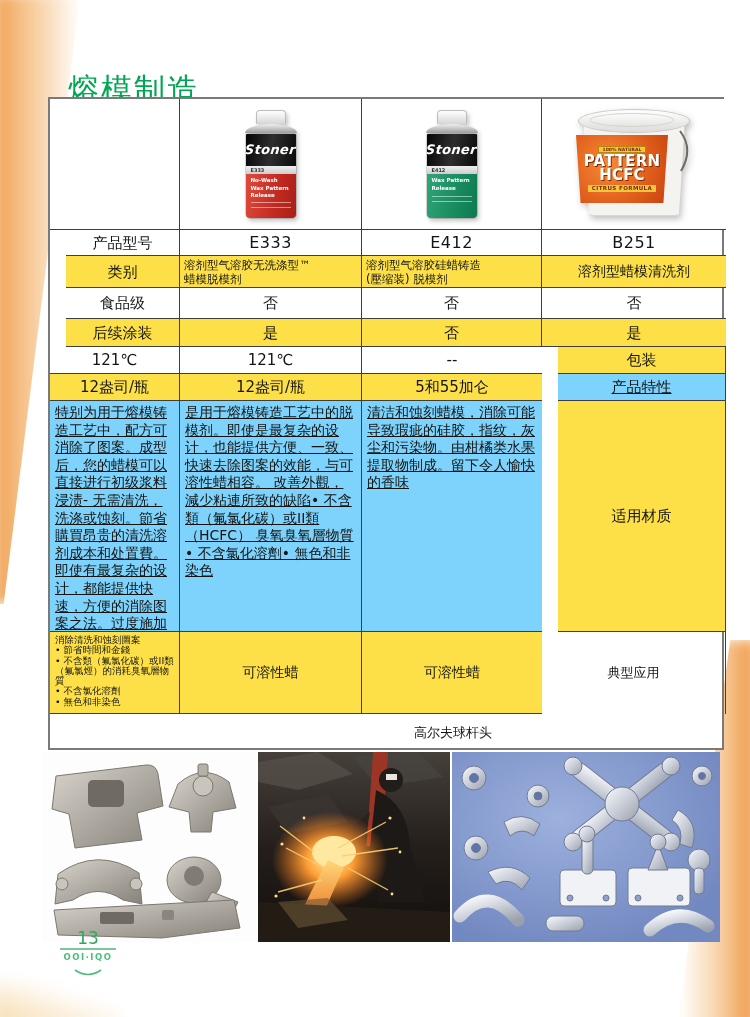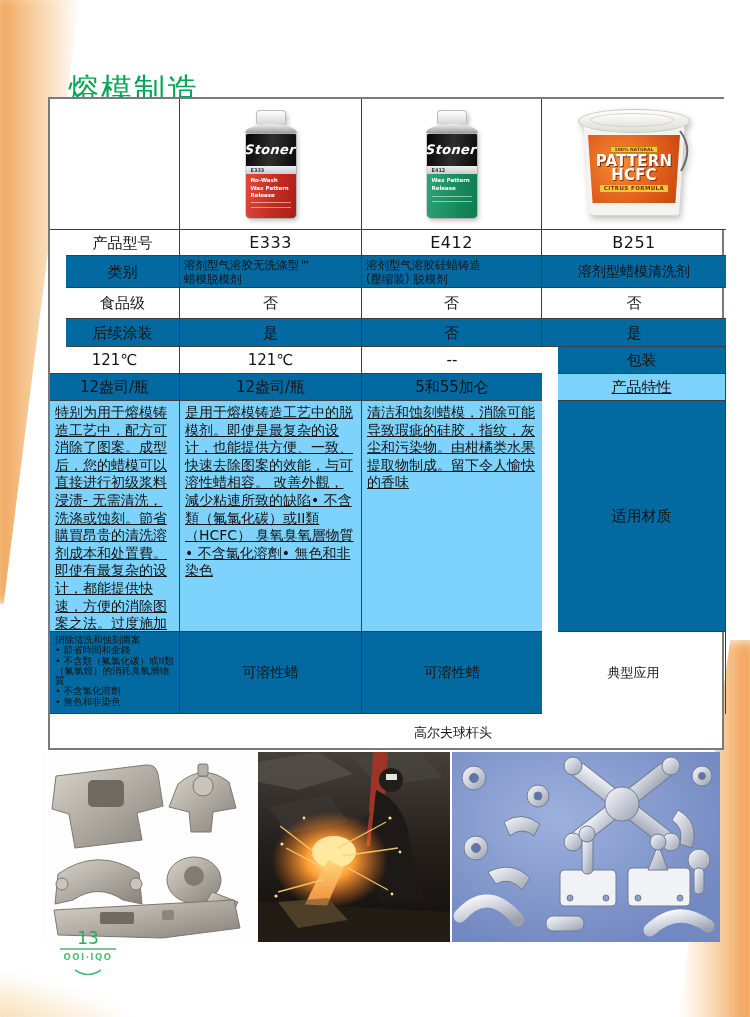--- a/index.html
+++ b/index.html
@@ -21,21 +21,21 @@
   
   .ptable{ position:absolute; left:48px; top:97px; width:676px; height:653px;
     display:grid; grid-template-columns:130px 182px 180px 184px;
     grid-template-rows:131px 26px 32px 31px 28px 27px 27px 231px 82px 38px;
     border:2px solid #7a7a7a; background:#fff;}
   .cell{ border-right:1px solid #3e3e3e; border-bottom:1px solid #3e3e3e;
     display:flex; align-items:center; justify-content:center; text-align:center;
     overflow:hidden; line-height:1.2;}
   .lastcol{ border-right:none;}
   .lastrow{ border-bottom:none;}
-  .lav{ background:#0369a1;}
+  .lav{ background:#fde047;}
   .cyan{ background:#7dd3fc;text-decoration:underline;}
   .rowlabel{ font-size:15px;margin-left:16px;}
   .rowlabel-sm{ font-size:14px;}
   .model{ font-size:16px; letter-spacing:.5px;}
   .yn{ font-size:15px;}
   .cat-small{ font-size:11.5px; text-align:left; justify-content:flex-start; align-items:flex-start;
     padding:2px 4px; white-space:pre-line; line-height:1.25;}
   .cat-center{ font-size:14px;}
   .feature{ font-size:14px; line-height:17.6px; text-align:left; align-items:flex-start;
     justify-content:flex-start; padding:3px 5px 2px 5px; display:block;}
@@ -65,21 +65,21 @@
   .can-green{ background:linear-gradient(100deg,#2fa578 0%,#188a5e 60%,#0e7a50 100%);}
   .can-line{ color:#fff; font-size:5.5px; font-weight:bold; text-align:left; padding-left:5px;}
   .can-tick{ height:1px; background:rgba(255,255,255,.5); margin:2px 5px 0 5px;}
   .pail{ position:relative; width:116px; height:110px; filter:drop-shadow(2px 3px 3px rgba(0,0,0,.25));}
   .pail-body{ position:absolute; top:12px; left:7px; width:102px; height:95px; background:#f4f3f0;
     border:1px solid #d8d7d2; clip-path:polygon(0 0,100% 0,94% 100%,6% 100%); border-radius:0 0 10px 10px;}
   .pail-lid{ position:absolute; top:0; left:2px; width:112px; height:24px; border-radius:50%;
     background:linear-gradient(#ffffff,#dddcd8); border:1px solid #c9c8c3;}
   .pail-lid-inner{ position:absolute; top:4px; left:14px; width:84px; height:14px; border-radius:50%;
     background:linear-gradient(#fcfcfb,#e6e5e1); border:1px solid #d4d3ce;}
-  .pail-label{ position:absolute; top:26px; left:12px; width:92px; height:68px;
+  .pail-label{ position:absolute; top:26px; left:0; width:92px; height:68px;
     background:radial-gradient(circle at 35% 42%,#f68b37 0%,#e2601c 55%,#c6420f 100%);
     display:flex; flex-direction:column; align-items:center; justify-content:center; gap:1px;
     clip-path:polygon(0 0,100% 0,95% 100%,5% 100%);}
   .pail-topband{ background:#f3c53c; color:#7a2c05; font-size:4.5px; font-weight:bold;
     padding:0 4px; border:1px solid #b8860b; margin-bottom:1px;}
   .pail-t1{ color:#fff; font-size:15px; font-weight:bold; line-height:13px; letter-spacing:.2px;
     text-shadow:1px 1px 0 #7a2c05;}
   .pail-sub{ margin-top:2px; background:#f3c53c; color:#7a2c05; font-size:5.5px; font-weight:bold;
     padding:0 4px; letter-spacing:.4px;}
   .pail-handle{ position:absolute; right:-2px; top:18px;}

